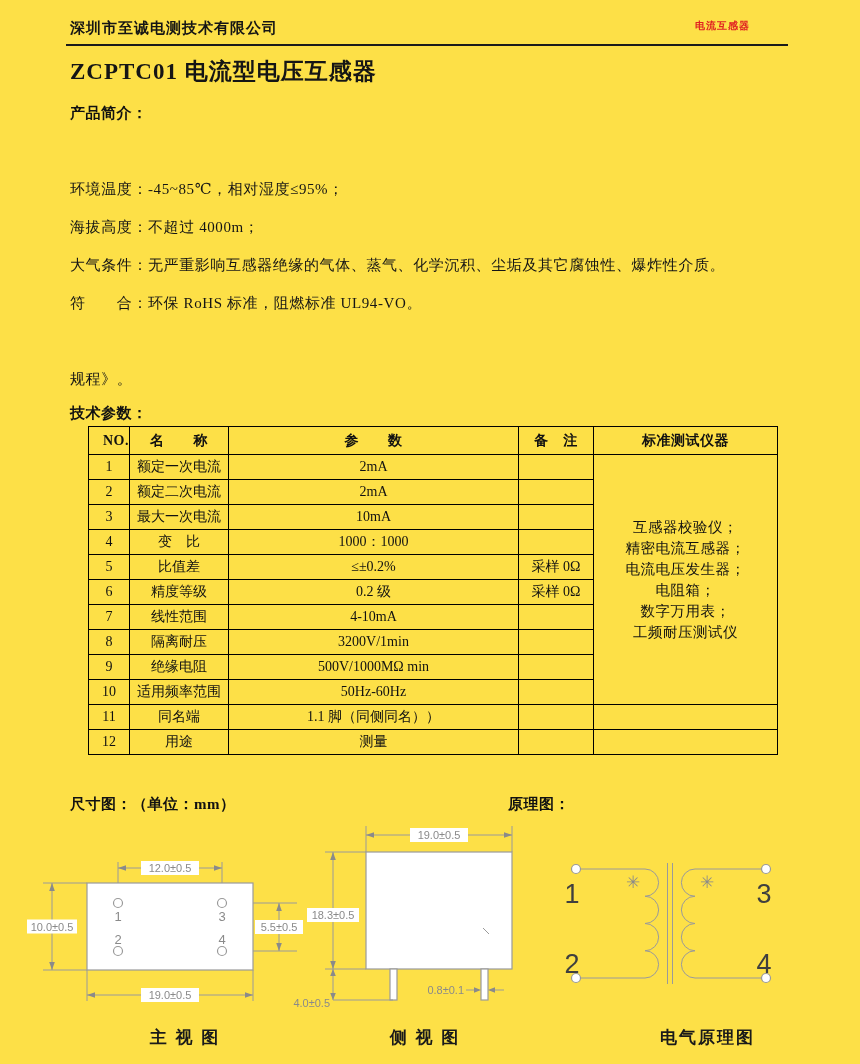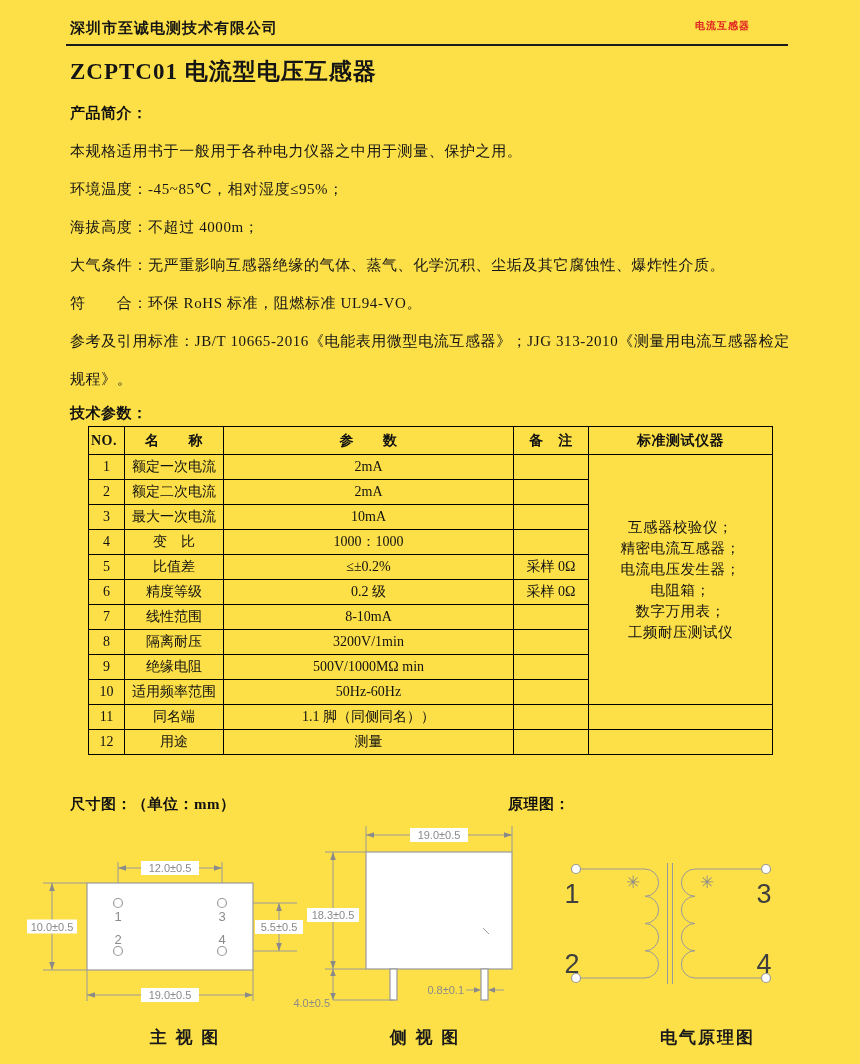--- a/index.html
+++ b/index.html
@@ -19,21 +19,21 @@
   
   .sec-heading{font-size:15px;font-weight:700;color:#111;letter-spacing:.5px;}
   .para{left:70px;font-size:15px;color:#151515;letter-spacing:.6px;white-space:nowrap;}
   
   .param-table{position:absolute;left:88px;top:426px;border-collapse:collapse;
     font-size:14px;color:#111;table-layout:fixed;}
   .param-table td,.param-table th{border:1px solid #000;padding:0;text-align:center;
     font-weight:normal;overflow:hidden;white-space:nowrap;}
   .param-table th{font-weight:700;height:27px;letter-spacing:.5px;}
   .param-table td{height:24px;}
-  .param-table th.no-col{text-align:left;padding-left:2px;}
+  .param-table th.no-col{text-align:left;padding-left:14px;}
   .instr-cell{vertical-align:middle;}
   .instr-cell div{line-height:21px;font-size:14.5px;letter-spacing:.5px;}
   
   .draw-heading{font-size:15px;font-weight:700;letter-spacing:.5px;}
   .caption{font-family:"Liberation Sans","DejaVu Sans",sans-serif;font-size:17px;
     font-weight:600;color:#1a1a1a;text-align:center;letter-spacing:2px;}
   svg{position:absolute;overflow:visible;}
   svg .ln{stroke:#9a9a9a;stroke-width:1;fill:none;}
   svg .shape{stroke:#9a9a9a;stroke-width:1.2;fill:#ffffff;}
   svg .dimtxt{font-family:"Liberation Sans","DejaVu Sans",sans-serif;font-size:11px;
@@ -52,26 +52,24 @@
 
 <div class="page">
 
   <div class="abs company">深圳市至诚电测技术有限公司</div>
   <div class="abs category">电流互感器</div>
   <div class="abs header-rule"></div>
 
   <div class="abs doc-title">ZCPTC01 电流型电压互感器</div>
 
   <div class="abs sec-heading" style="left:70px;top:104px;">产品简介：</div>
-  <div class="abs para" style="top:142px;">本规格适用书于一般用于各种电力仪器之中用于测量、保护之用。</div>
   <div class="abs para" style="top:180px;">环境温度：-45~85℃，相对湿度≤95%；</div>
   <div class="abs para" style="top:218px;">海拔高度：不超过 4000m；</div>
   <div class="abs para" style="top:256px;">大气条件：无严重影响互感器绝缘的气体、蒸气、化学沉积、尘垢及其它腐蚀性、爆炸性介质。</div>
   <div class="abs para" style="top:294px;">符　　合：环保 RoHS 标准，阻燃标准 UL94-VO。</div>
-  <div class="abs para" style="top:332px;">参考及引用标准：JB/T 10665-2016《电能表用微型电流互感器》；JJG 313-2010《测量用电流互感器检定</div>
   <div class="abs para" style="top:370px;">规程》。</div>
 
   <div class="abs sec-heading" style="left:70px;top:404px;">技术参数：</div>
 
   <table class="param-table">
     <colgroup>
       <col style="width:36px">
         <col style="width:99px">
         <col style="width:290px">
       <col style="width:75px">
@@ -125,21 +123,21 @@
     </tr>
     <tr>
       <td>6</td>
       <td>精度等级</td>
       <td>0.2 级</td>
       <td>采样 0Ω</td>
     </tr>
     <tr>
       <td>7</td>
       <td>线性范围</td>
-      <td>8-10mA</td>
+      <td>4-10mA</td>
       <td></td>
     </tr>
     <tr>
       <td>8</td>
       <td>隔离耐压</td>
       <td>3200V/1min</td>
       <td></td>
     </tr>
     <tr>
       <td>9</td>

